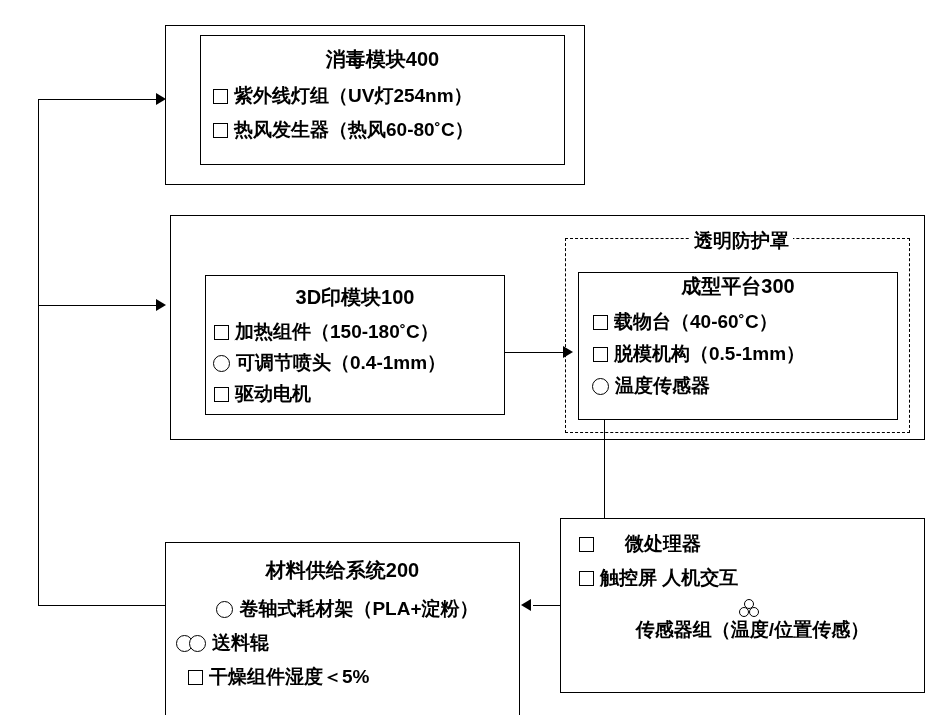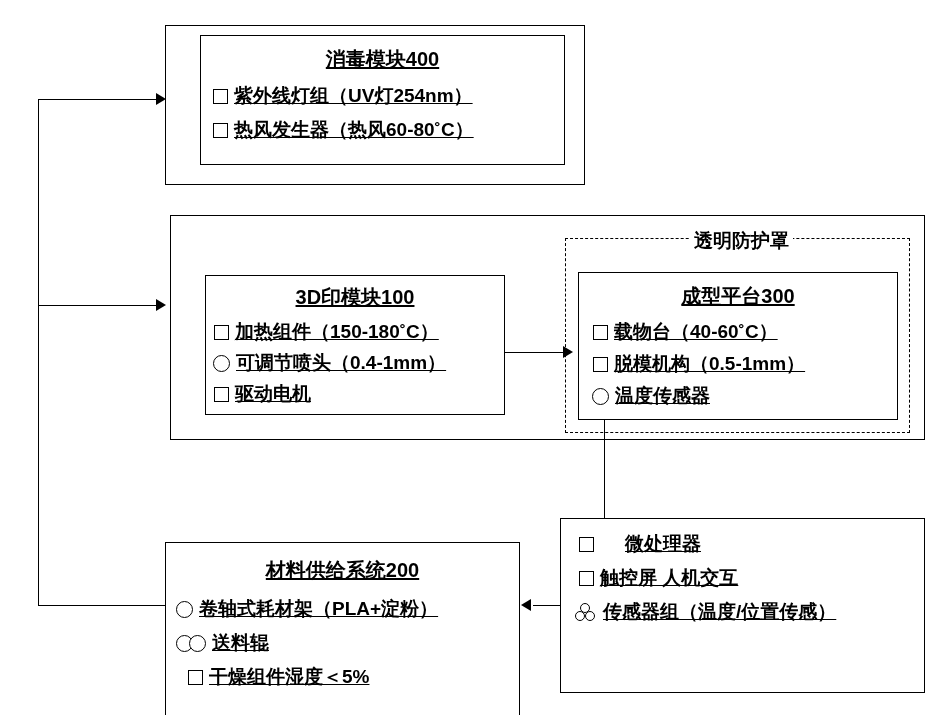--- a/index.html
+++ b/index.html
@@ -15,21 +15,20 @@
     width: 936px;
     height: 715px;
     background: #ffffff;
     overflow: hidden;
   }
   .frame {
     position: absolute;
     border: 1px solid #000;
     box-sizing: border-box;
     background: transparent;
-    text-decoration: underline;
   }
   .frame.dashed {
     border: 1px dashed #000;
   }
   .title {
     text-align: center;
     font-weight: bold;
     font-size: 20px;
     color: #000;
     letter-spacing: 0px;
@@ -153,38 +152,38 @@
       <span class="circ"></span>
       <span class="lbl">可调节喷头（0.4-1mm）</span>
     </div>
     <div class="row" style="margin:5px 0 0 8px;">
       <span class="sq"></span>
       <span class="lbl">驱动电机</span>
     </div>
   </div>
 
   <div class="frame" style="left:578px; top:272px; width:320px; height:148px;">
-    <div class="title" style="margin-top:10px;">成型平台300</div>
+    <div class="title" style="">成型平台300</div>
     <div class="row" style="margin:9px 0 0 14px;">
       <span class="sq"></span>
       <span class="lbl">载物台（40-60˚C）</span>
     </div>
     <div class="row" style="margin:6px 0 0 14px;">
       <span class="sq"></span>
       <span class="lbl">脱模机构（0.5-1mm）</span>
     </div>
     <div class="row" style="margin:6px 0 0 13px;">
       <span class="circ"></span>
       <span class="lbl">温度传感器</span>
     </div>
   </div>
 
   <div class="frame" style="left:165px; top:542px; width:355px; height:175px;">
     <div class="title" style="margin-top:14px;">材料供给系统200</div>
-    <div class="row" style="margin:12px 0 0 10px;">
+    <div class="row" style="margin:12px 0 0 10px;justify-content:center;">
       <span class="circ"></span>
       <span class="lbl">卷轴式耗材架（PLA+淀粉）</span>
     </div>
     <div class="row" style="margin:8px 0 0 10px;">
       <span class="dblcirc">
         <span class="circ"></span>
           <span class="circ"></span>
       </span>
       <span class="lbl">送料辊</span>
     </div>
@@ -196,21 +195,21 @@
 
   <div class="frame" style="left:560px; top:518px; width:365px; height:175px;">
     <div class="row" style="margin:12px 0 0 18px;gap:25px;">
       <span class="sq"></span>
       <span class="lbl">微处理器</span>
     </div>
     <div class="row" style="margin:8px 0 0 18px;">
       <span class="sq"></span>
       <span class="lbl">触控屏 人机交互</span>
     </div>
-    <div class="row" style="margin:8px 0 0 14px;">
+    <div class="row" style="margin:8px 0 0 14px;flex-direction:column;">
       <span class="sensorgrp">
         <span class="c c1"></span>
           <span class="c c2"></span>
           <span class="c c3"></span>
       </span>
       <span class="lbl">传感器组（温度/位置传感）</span>
     </div>
   </div>
 
   <div class="line hline" style="left:505px; top:352px; width:58px;"></div>

